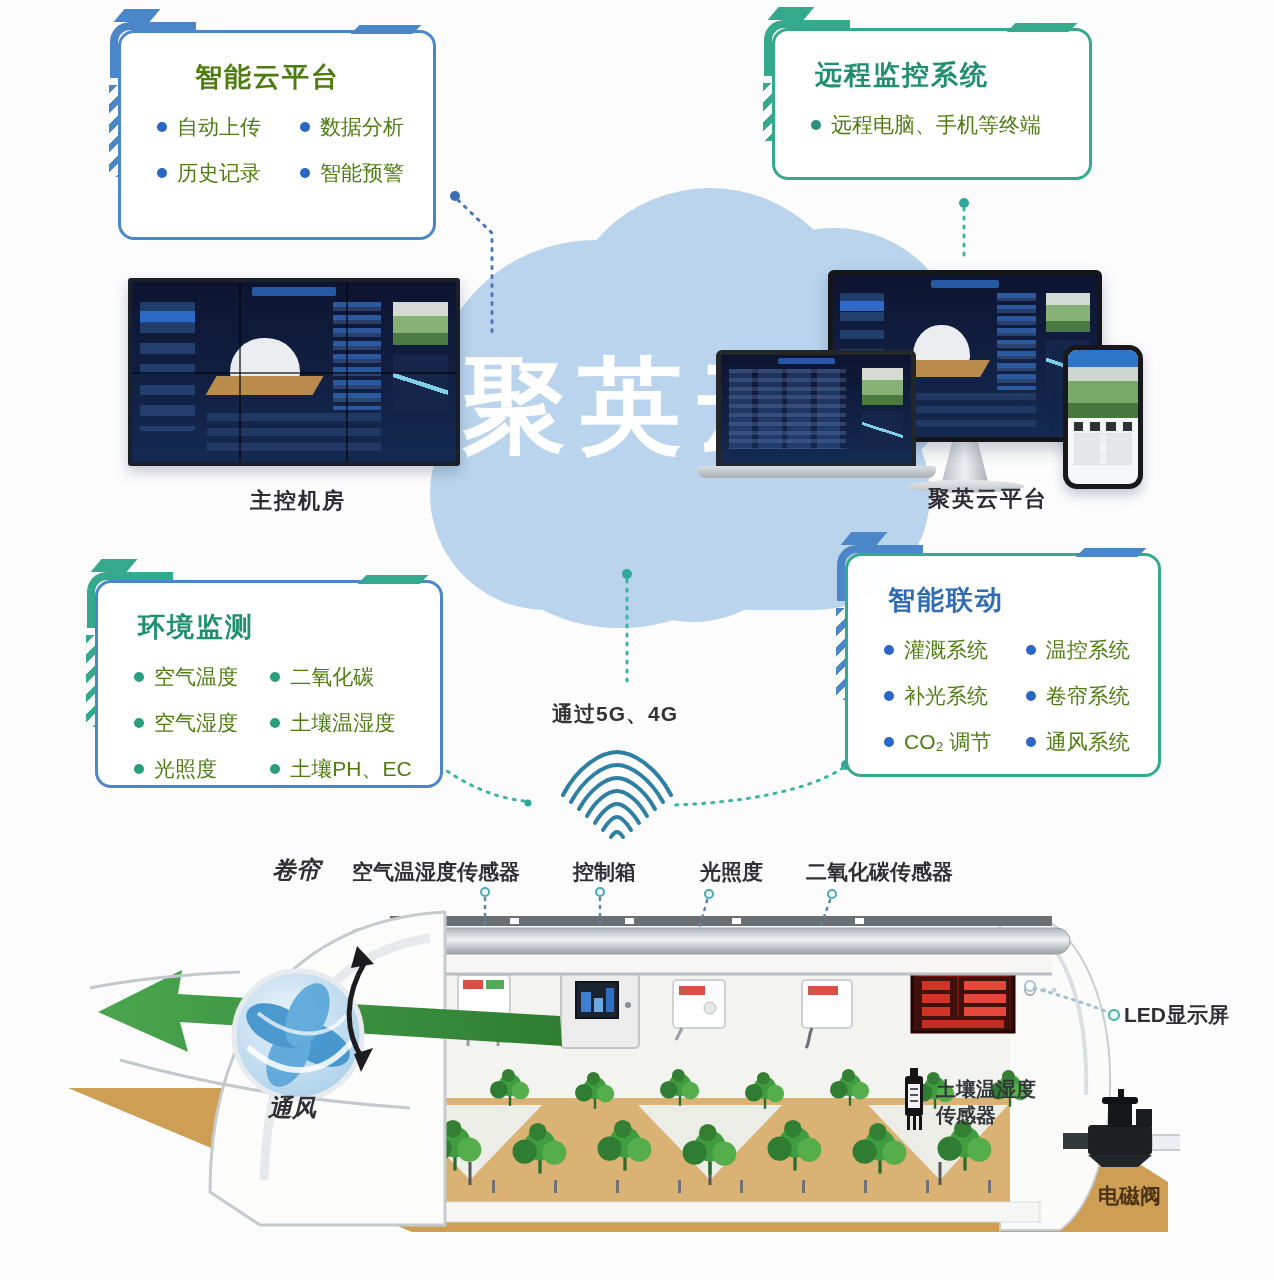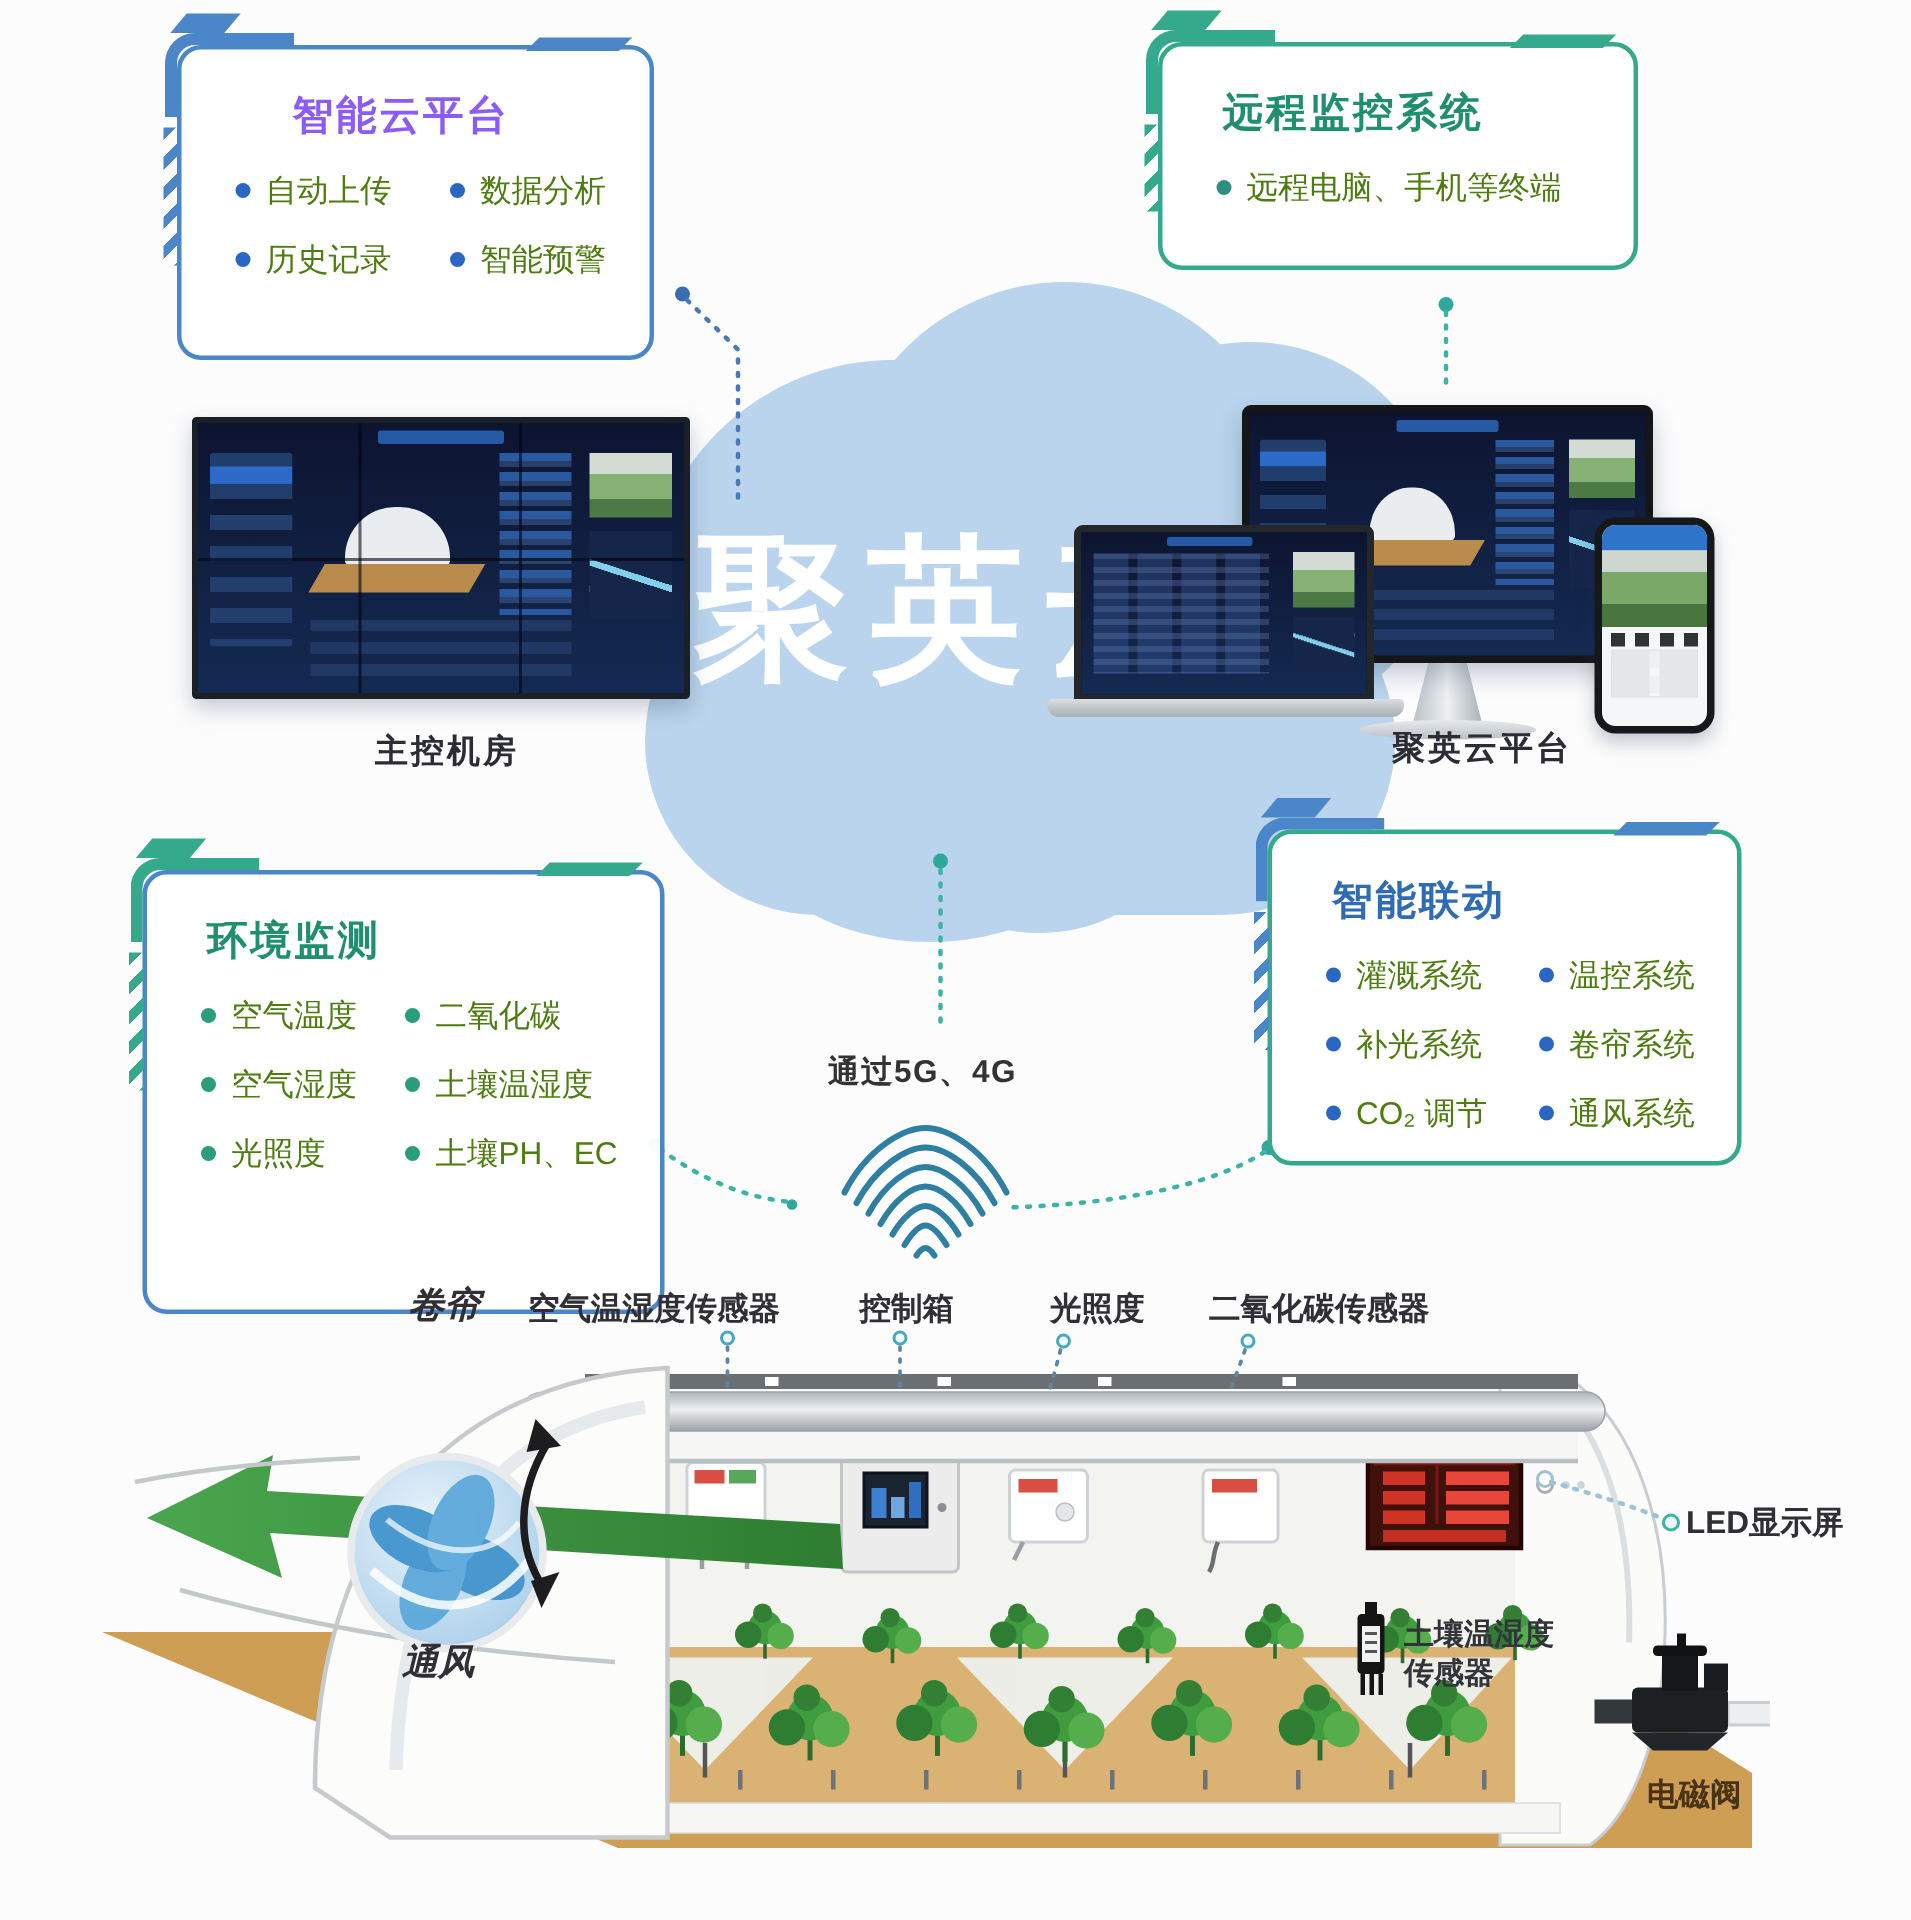--- a/index.html
+++ b/index.html
@@ -128,21 +128,21 @@
     <path d="M707,900 C704,912 701,922 699,930" fill="none" stroke="#5f86a0" stroke-width="2.5" stroke-dasharray="2 6" stroke-linecap="round"></path>
     <circle cx="832" cy="894" r="4" fill="#f2fbfc" stroke="#49a8bd" stroke-width="2"></circle>
     <path d="M830,900 C826,912 822,922 819,930" fill="none" stroke="#5f86a0" stroke-width="2.5" stroke-dasharray="2 6" stroke-linecap="round"></path>
   </svg>
 
   <div class="panel" style="left:118px;top:30px;width:318px;height:210px;--bc:#4a86c8;--acc:#4a86c8;">
     <div class="deco-tl"></div>
     <div class="deco-stripes"></div>
     <div class="deco-tr"></div>
     <div class="deco-tip-l"></div>
-    <div class="ptitle" style="color:#8b5cf6;margin-left:38px;">智能云平台</div>
+    <div class="ptitle" style="color:#4d7c0f;margin-left:38px;">智能云平台</div>
     <div class="items">
       <div class="item">
           <span class="dot" style="background:#2a66c4;"></span>
           <span>自动上传</span>
         </div>
       <div class="item">
           <span class="dot" style="background:#2a66c4;"></span>
           <span>数据分析</span>
         </div>
       <div class="item">
@@ -163,21 +163,21 @@
     <div class="deco-tip-l"></div>
     <div class="ptitle" style="color:#1f8f6e;">远程监控系统</div>
     <div class="items one">
       <div class="item">
           <span class="dot" style="background:#2f8f7f;"></span>
           <span>远程电脑、手机等终端</span>
         </div>
     </div>
   </div>
 
-  <div class="panel" style="left:95px;top:580px;width:348px;height:296px;--bc:#4a86c8;--acc:#35a98c;">
+  <div class="panel" style="left:95px;top:580px;width:348px;height:208px;--bc:#4a86c8;--acc:#35a98c;">
     <div class="deco-tl"></div>
     <div class="deco-stripes"></div>
     <div class="deco-tr"></div>
     <div class="deco-tip-l"></div>
     <div class="ptitle" style="color:#1f8f6e;">环境监测</div>
     <div class="items" style="column-gap:24px;">
       <div class="item">
           <span class="dot" style="background:#2a9d7c;"></span>
           <span>空气温度</span>
         </div>

